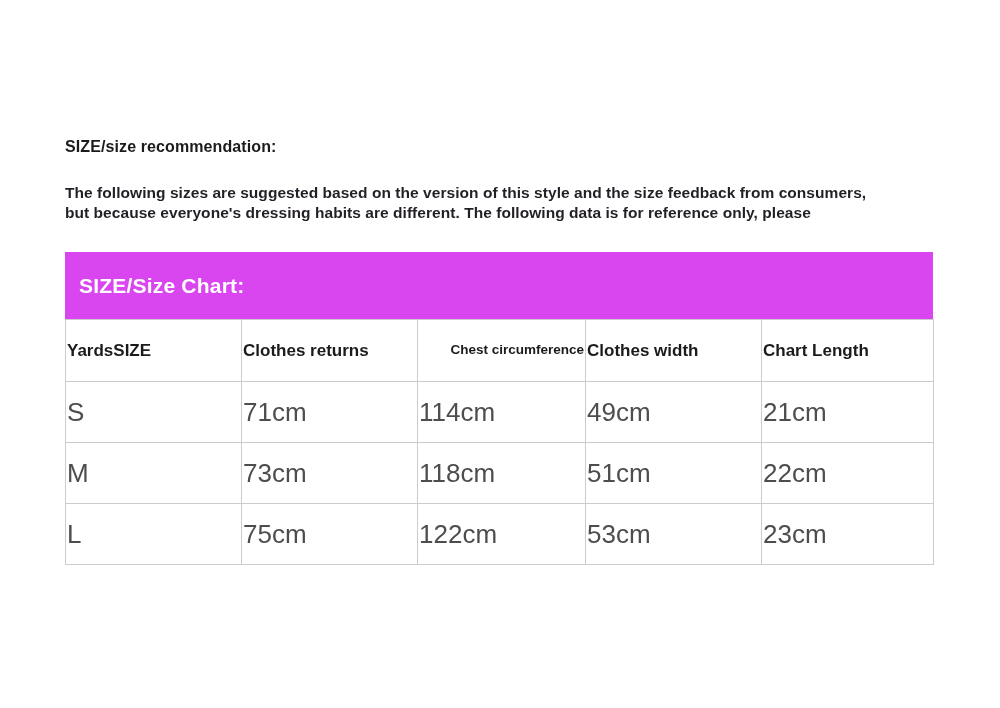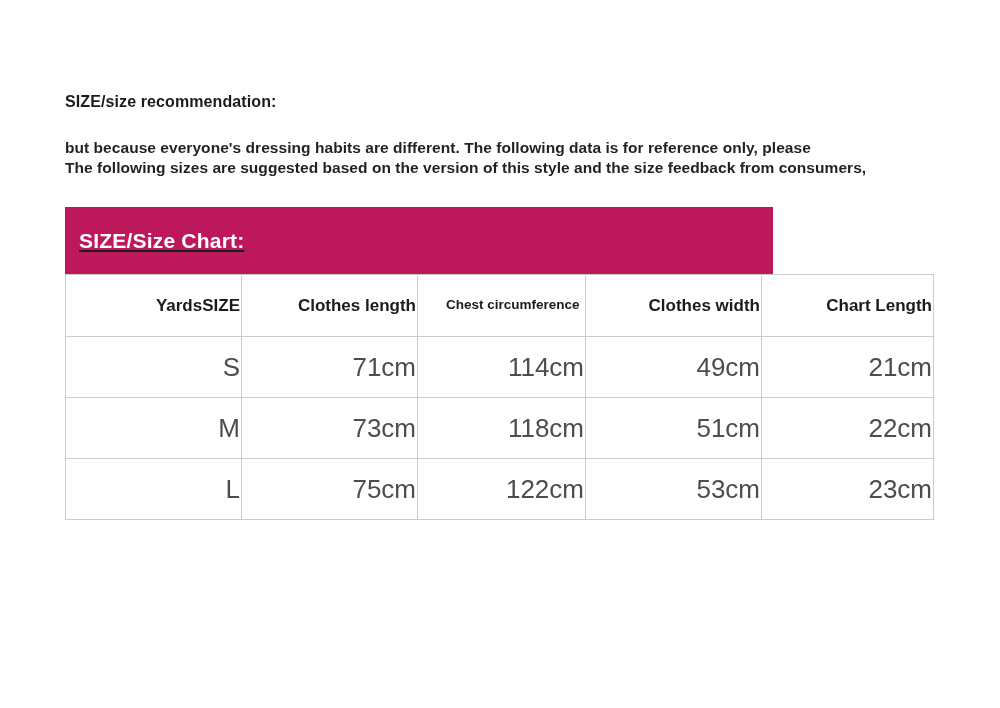--- a/index.html
+++ b/index.html
@@ -11,76 +11,76 @@
     width: 1000px;
     height: 708px;
     overflow: hidden;
     font-family: "Liberation Sans", sans-serif;
     color: #1b1b1b;
   }
   .page {
     padding: 17px 65px;
     box-sizing: border-box;
     width: 1000px;
+    margin-top: 45px;
   }
   .rec-heading {
     margin: 0;
     padding-top: 76px;
     font-size: 16px;
     font-weight: 700;
     color: #1b1b1b;
     letter-spacing: 0.1px;
   }
   .rec-para {
     margin-top: 27px;
     font-size: 15.5px;
     font-weight: 700;
     line-height: 19.5px;
     color: #231f26;
     letter-spacing: 0.05px;
   }
   .chart-title-bar {
     margin-top: 30px;
-    width: 708px;
+    width: 868px;
     height: 67px;
-    background: #be185d;
+    background: #d946ef;
     display: flex;
     align-items: center;
     box-sizing: border-box;
     padding-left: 14px;
-    text-decoration: underline;
   }
   .chart-title-bar span {
     color: #ffffff;
     font-size: 21px;
     font-weight: 700;
     letter-spacing: 0.2px;
   }
   table.size-table {
     width: 868px;
     border-collapse: collapse;
     table-layout: fixed;
     background: #ffffff;
   }
   table.size-table th,
   table.size-table td {
     border: 1px solid #cccccc;
-    text-align: right;
+    text-align: left;
     vertical-align: middle;
     box-sizing: border-box;
   }
   table.size-table th {
     height: 62px;
     font-size: 17px;
     font-weight: 700;
     color: #1b1b1b;
   }
   table.size-table th.chest-header {
     font-size: 13.5px;
-    text-align: left;
+    text-align: right;
     padding-left: 28px;
     line-height: 1.35;
   }
   table.size-table td {
     height: 61px;
     font-size: 26px;
     font-weight: 400;
     color: #4d4d4d;
   }
   td.size-cell {
@@ -88,40 +88,40 @@
   }
 </style>
 </head>
 <body>
 
 <div class="page">
 
   <h3 class="rec-heading">SIZE/size recommendation:</h3>
 
   <div class="rec-para">
+    <div>The following sizes are suggested based on the version of this style and the size feedback from consumers,</div>
     <div>but because everyone's dressing habits are different. The following data is for reference only, please</div>
-    <div>The following sizes are suggested based on the version of this style and the size feedback from consumers,</div>
   </div>
 
   <div class="chart-title-bar">
     <span>SIZE/Size Chart:</span>
   </div>
 
   <table class="size-table">
     <colgroup>
       <col style="width:176px">
       <col style="width:176px">
       <col style="width:168px">
       <col style="width:176px">
       <col style="width:172px">
     </colgroup>
     <thead>
       <tr>
         <th>YardsSIZE</th>
-        <th>Clothes length</th>
+        <th>Clothes returns</th>
         <th class="chest-header">Chest circumference</th>
         <th>Clothes width</th>
         <th>Chart Length</th>
       </tr>
     </thead>
     <tbody>
       <tr>
         <td class="size-cell">S</td>
         <td>71cm</td>
         <td>114cm</td>

